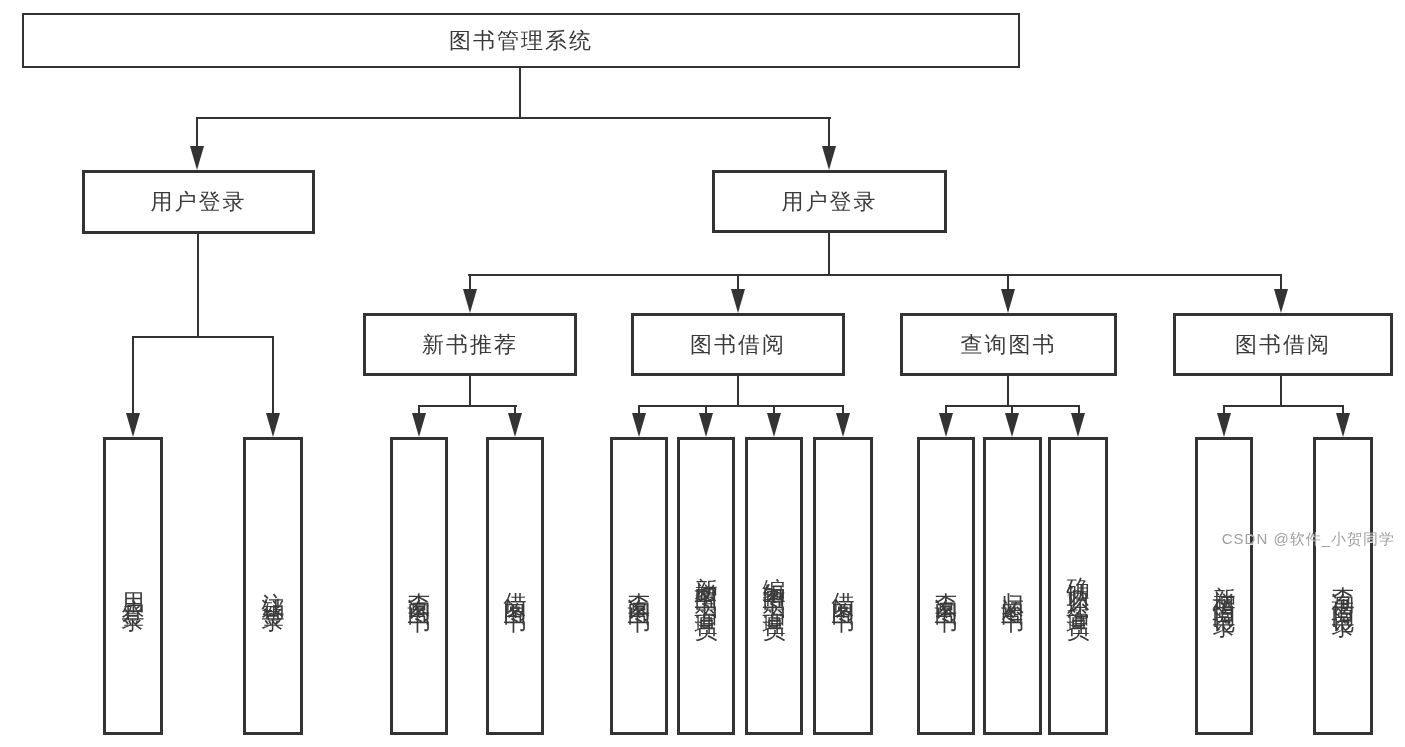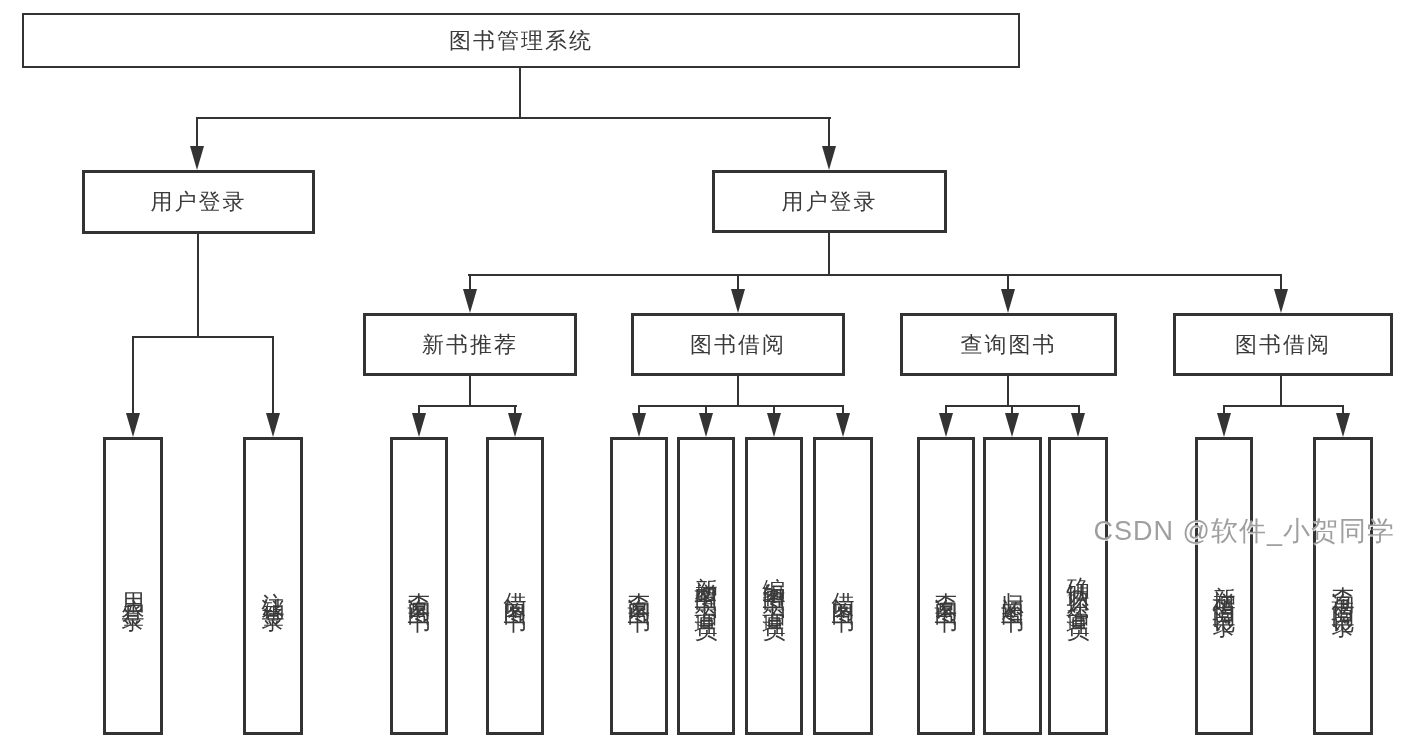--- a/index.html
+++ b/index.html
@@ -42,21 +42,21 @@
     width: 0; height: 0;
     border-left: 7px solid transparent;
     border-right: 7px solid transparent;
     border-top: 24px solid #333333;
   }
 
   .watermark {
     position: absolute;
     right: 10px;
     bottom: 6px;
-    font-size: 27px;
+    font-size: 15px;
     color: #9f9f9f;
     letter-spacing: 1px;
     text-shadow: 1px 1px 0 rgba(255,255,255,0.85);
     white-space: nowrap;
   }
 </style>
 </head>
 <body>
 
 <div class="stage">

